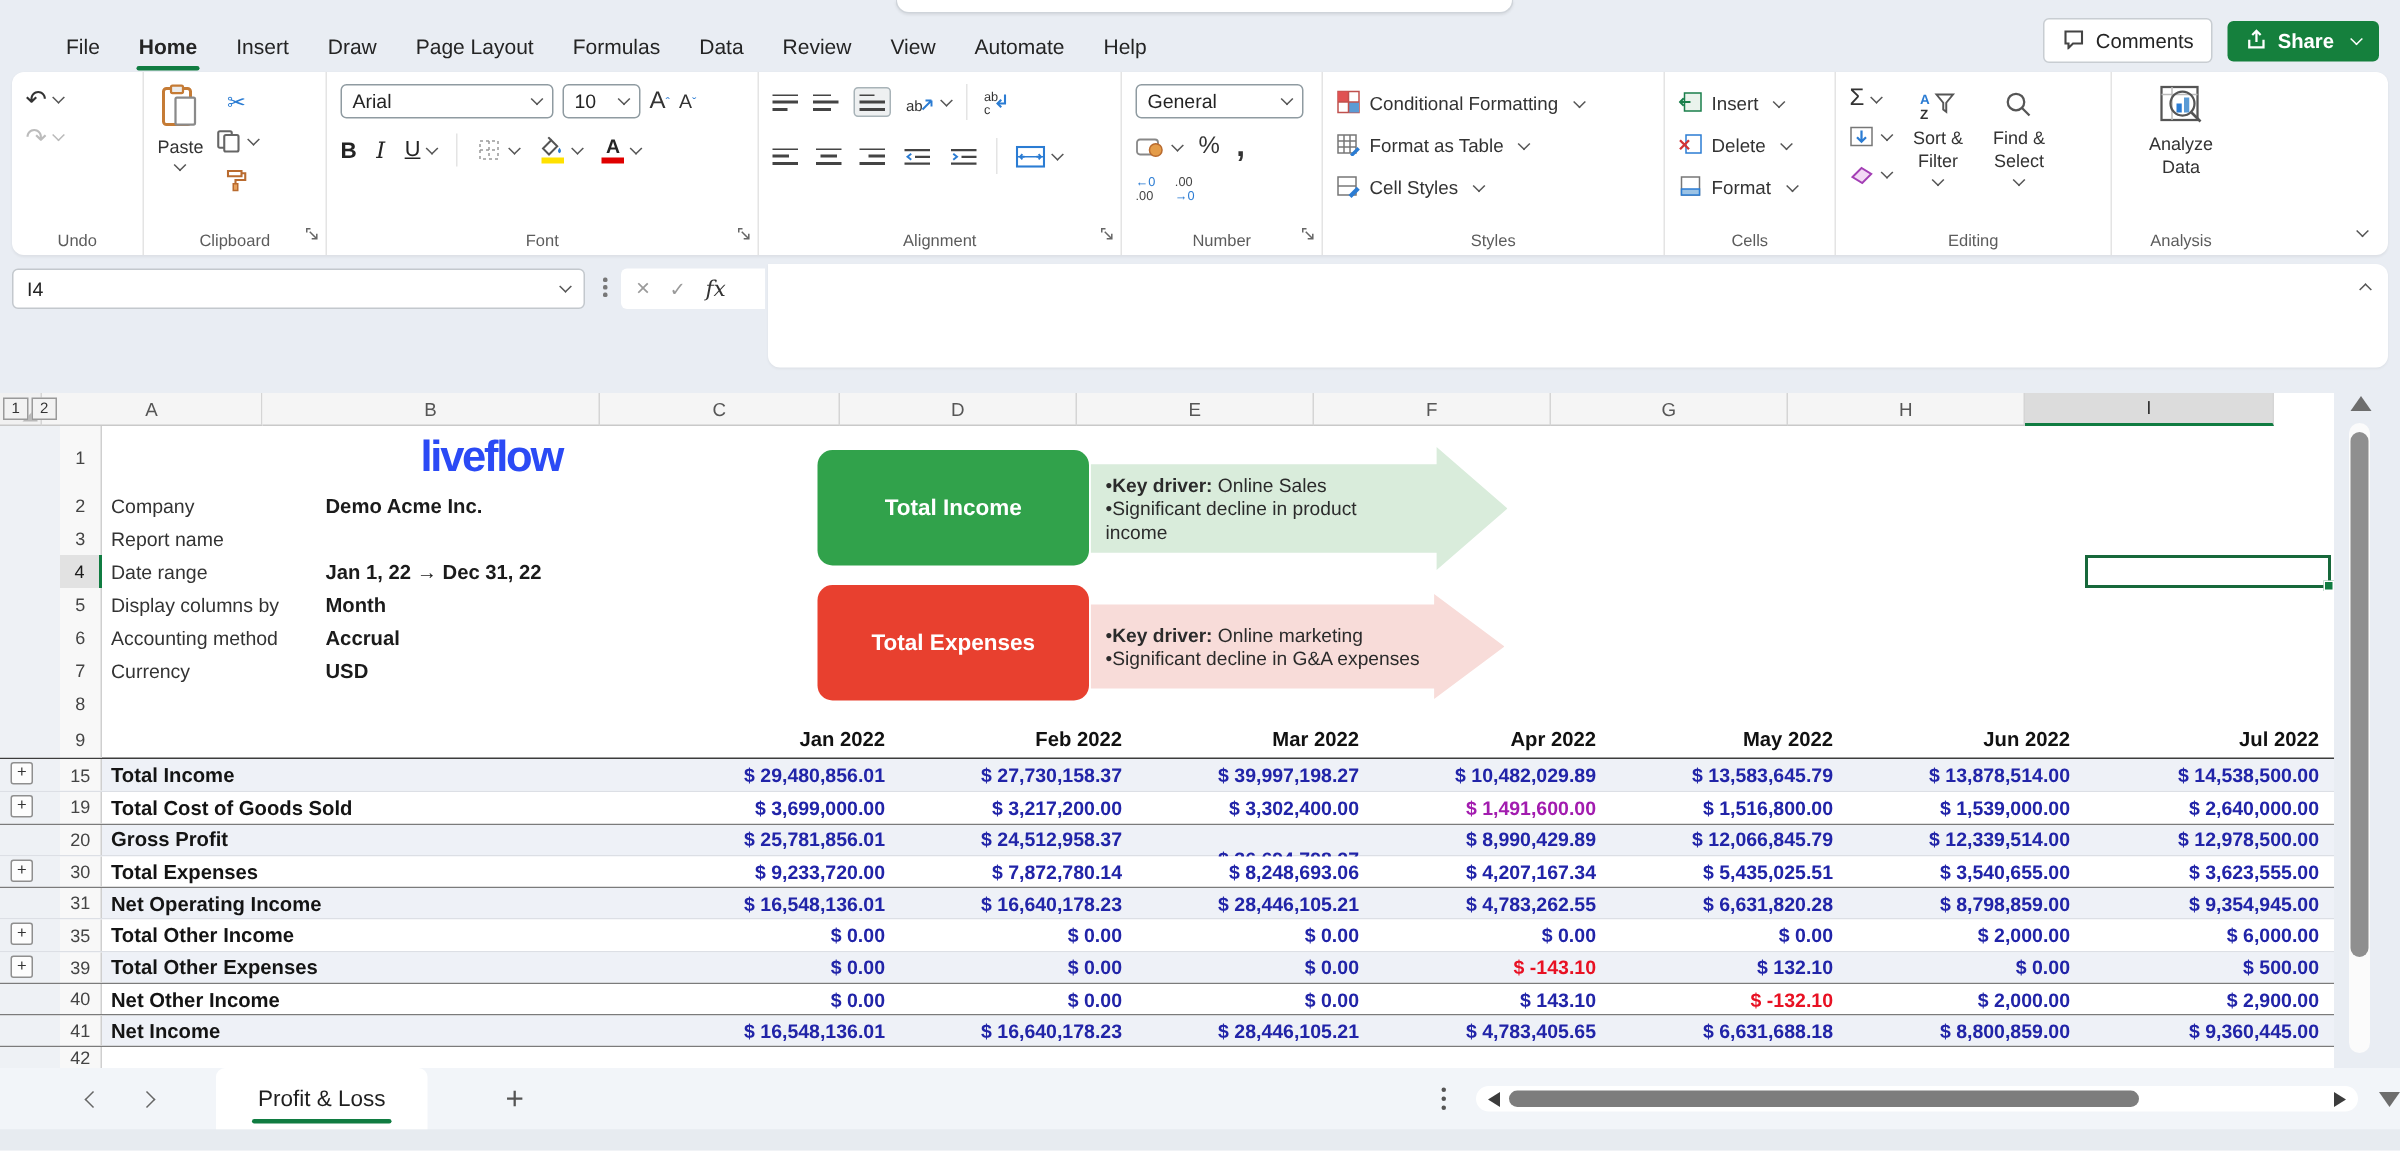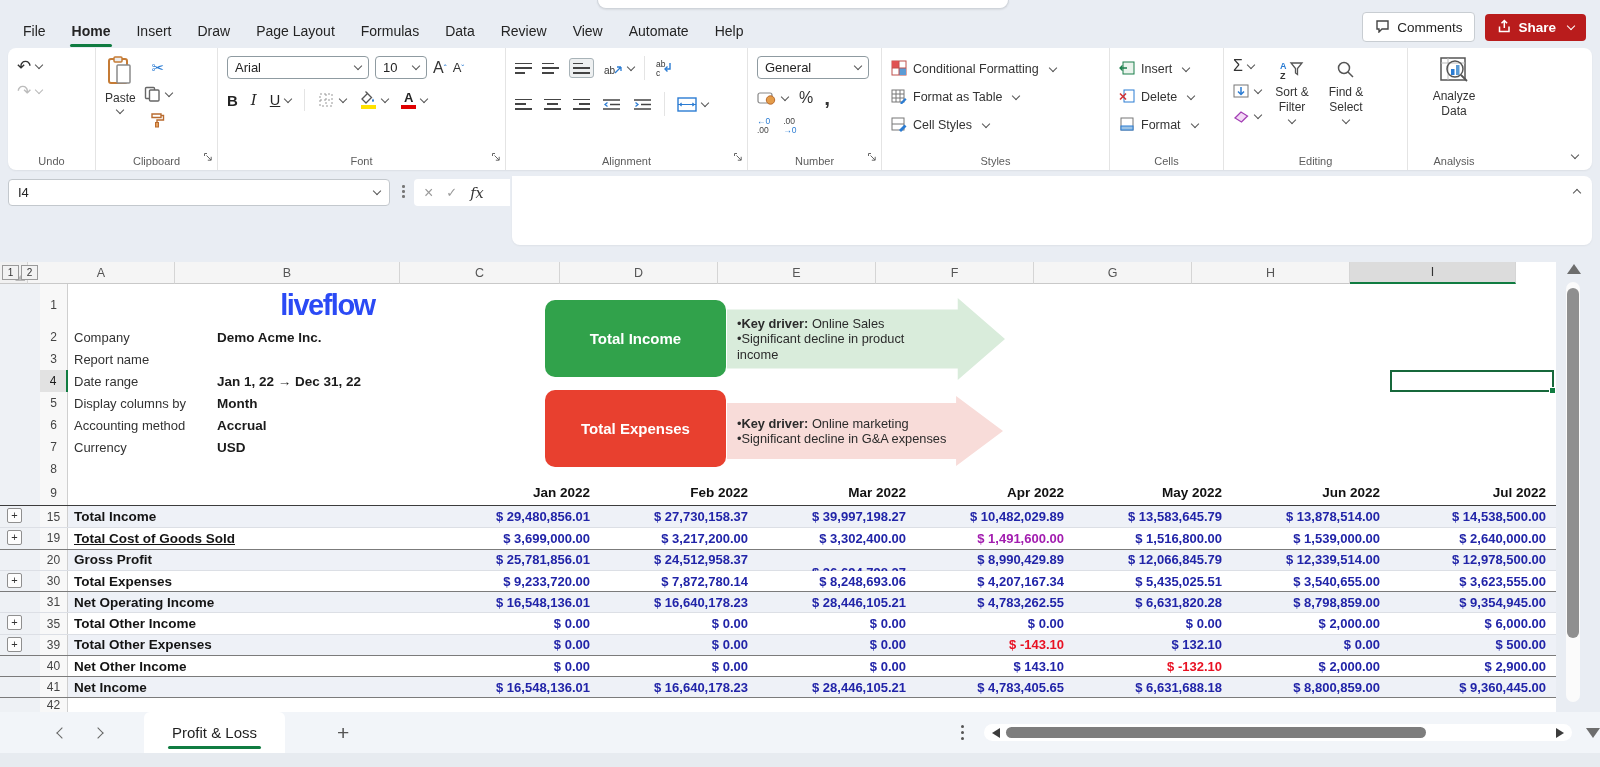--- a/index.html
+++ b/index.html
@@ -7,27 +7,27 @@
   body { font-family:"Liberation Sans", sans-serif; background:#e9edf3; color:#242424; position:relative; }
 
   
   .cv { display:inline-block; width:6px; height:6px; border-right:1.5px solid #555; border-bottom:1.5px solid #555; transform:rotate(45deg); margin-left:5px; margin-top:-3px; flex:none; }
   .cvu { transform:rotate(-135deg); margin-top:4px; }
   .cv.dim { border-color:#b9b9b9; }
 
   
   .topbar { position:relative; height:48px; }
   .searchsliver { position:absolute; left:597px; top:0; width:412px; height:9px; background:#fff; border:1px solid #cfd4da; border-top:none; border-radius:0 0 10px 10px; box-shadow:0 1px 2px rgba(0,0,0,.08); }
-  .menu { position:absolute; left:10px; bottom:0; display:flex; }
+  .menu { position:absolute; left:31px; bottom:0; display:flex; }
   .menu-item { padding:7px 13px 9px; font-size:14px; color:#242424; position:relative; cursor:default; white-space:nowrap; }
   .menu-item.active { font-weight:bold; }
   .menu-item.active::after { content:""; position:absolute; left:11px; right:11px; bottom:1px; height:3px; background:#107c41; border-radius:2px; }
   .topright { position:absolute; right:14px; top:12px; display:flex; gap:10px; align-items:center; }
   .btn-comments { display:flex; align-items:center; gap:7px; background:#fff; border:1px solid #c8cdd2; border-radius:4px; padding:5px 12px; font-size:13.5px; }
-  .btn-share { display:flex; align-items:center; gap:7px; background:#b91c1c; color:#fff; border:none; border-radius:4px; padding:5px 12px; font-size:13.5px; font-weight:bold; }
+  .btn-share { display:flex; align-items:center; gap:7px; background:#15803d; color:#fff; border:none; border-radius:4px; padding:5px 12px; font-size:13.5px; font-weight:bold; }
   .btn-share .cv { border-color:#fff; }
 
   
   .ribbon { position:relative; margin:0 8px; background:#fff; border-radius:8px; height:122px; display:flex; box-shadow:0 1px 2px rgba(0,0,0,.06); }
   .rg { position:relative; border-right:1px solid #e4e4e4; padding:8px 9px 20px; display:flex; gap:8px; align-items:flex-start; }
   .rlabel { position:absolute; bottom:3px; left:0; right:0; text-align:center; font-size:11px; color:#5c5c5c; }
   .launcher { position:absolute; right:4px; bottom:4px; }
   .rcol { display:flex; flex-direction:column; gap:8px; align-items:center; }
   .ib { display:inline-flex; align-items:center; justify-content:center; min-height:20px; }
   .glyph { font-size:17px; color:#333; }
@@ -659,21 +659,21 @@
             <div class="cell vcell" style="width: 158px; color: rgb(33, 36, 168);">$ 13,878,514.00</div>
             <div class="cell vcell" style="width: 166px; color: rgb(33, 36, 168);">$ 14,538,500.00</div>
           </div>
         </div>
         <div class="srow ltop" style="height: 21.3px;">
           <div class="gutc">
             <div class="plusbtn">+</div>
           </div>
           <div class="rh">19</div>
           <div class="rcontent" style="background: rgb(255, 255, 255);">
-            <div class="cell dlabel" style="width: 372px; text-decoration: underline;">Total Cost of Goods Sold</div>
+            <div class="cell dlabel" style="width: 372px;">Total Cost of Goods Sold</div>
             <div class="cell vcell" style="width: 160px; color: rgb(33, 36, 168);">$ 3,699,000.00</div>
             <div class="cell vcell" style="width: 158px; color: rgb(33, 36, 168);">$ 3,217,200.00</div>
             <div class="cell vcell" style="width: 158px; color: rgb(33, 36, 168);">$ 3,302,400.00</div>
             <div class="cell vcell" style="width: 158px; color: #a21caf;">$ 1,491,600.00</div>
             <div class="cell vcell" style="width: 158px; color: rgb(33, 36, 168);">$ 1,516,800.00</div>
             <div class="cell vcell" style="width: 158px; color: rgb(33, 36, 168);">$ 1,539,000.00</div>
             <div class="cell vcell" style="width: 166px; color: rgb(33, 36, 168);">$ 2,640,000.00</div>
           </div>
         </div>
         <div class="srow btop" style="height: 21.3px;">

